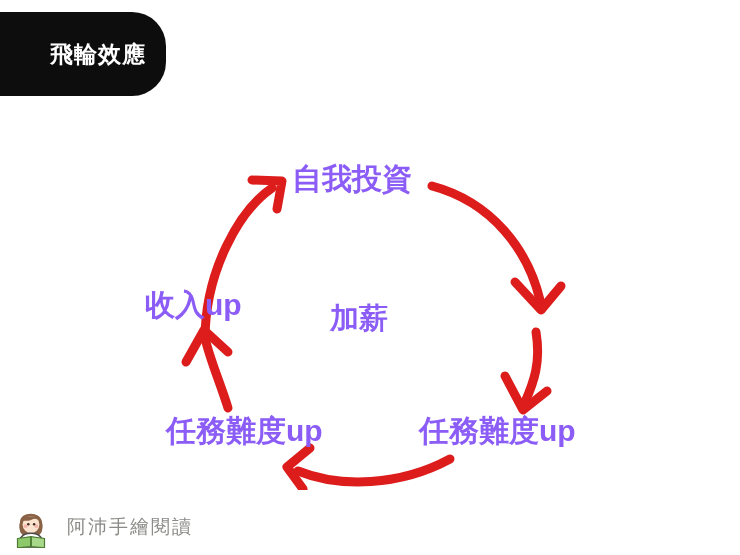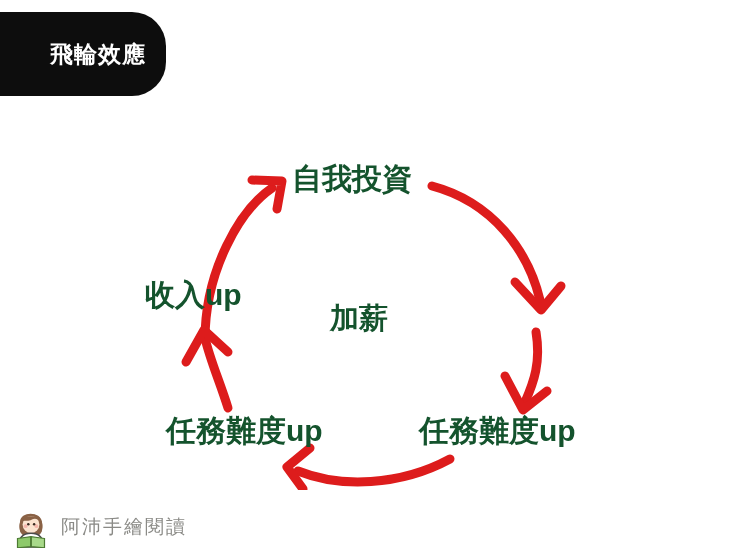--- a/index.html
+++ b/index.html
@@ -83,21 +83,21 @@
 
   #arrow-layer {
     position: absolute;
     left: 0; top: 0;
     width: 740px;
     height: 380px;
   }
 
   .node-label {
     position: absolute;
-    color: #14532d;
+    color: #8b5cf6;
     font-weight: bold;
     white-space: nowrap;
     line-height: 1;
   }
 
   .node-label.cjk-sz {
     font-size: 30px;
   }
 
   #node-top {
@@ -115,39 +115,39 @@
     top: 306px;
   }
 
   #node-bottomleft {
     left: 166px;
     top: 306px;
   }
 
   #node-left {
     left: 145px;
-    top: 170px;
+    top: 180px;
   }
 
   #node-center {
     left: 330px;
     top: 194px;
     font-size: 29px;
     font-weight: bold;
   }
 
   
   #footer-logo {
     position: absolute;
     left: 8px;
     bottom: 6px;
     height: 46px;
     display: flex;
     align-items: center;
-    gap: 7px;
+    gap: 13px;
   }
 
   #logo-mark {
     width: 46px;
     height: 44px;
     position: relative;
     flex: none;
   }
 
   #logo-text {

